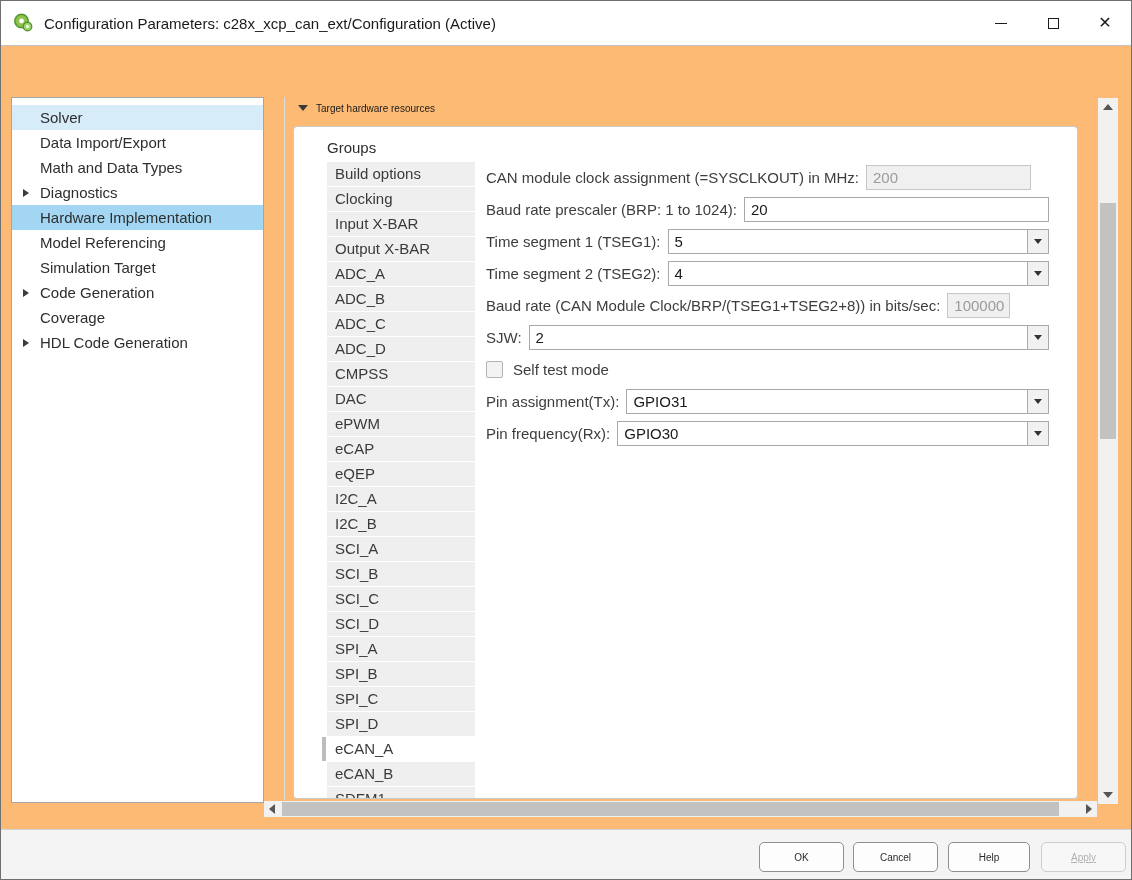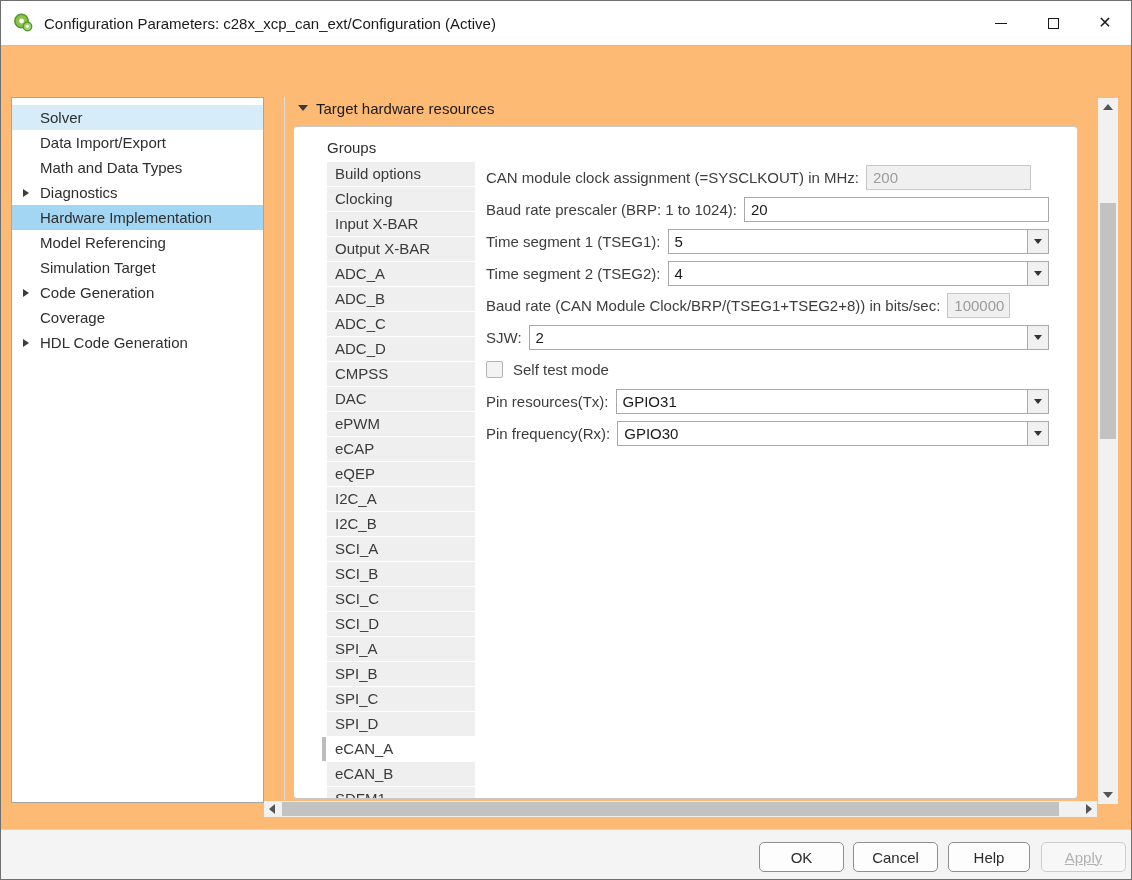--- a/index.html
+++ b/index.html
@@ -35,21 +35,21 @@
   .side-item .arrow { width:17px; margin-left:11px; flex:0 0 auto; display:flex; align-items:center; }
   .tri-right-sm { width:0; height:0; border-top:4.5px solid transparent;
                   border-bottom:4.5px solid transparent; border-left:6px solid #3c3c3c; }
   .side-item.highlighted { background:#d6ecf9; }
   .side-item.selected { background:#a2d6f2; }
 
   .viewport-edge { position:absolute; left:283px; top:96px; width:1px; height:703px; background:#dcdcdc; }
 
   
   .section-header { position:absolute; left:297px; top:97px; height:20px;
-                    display:flex; align-items:center; gap:8px; font-size:15px; color:#1a1a1a; }
+                    display:flex; align-items:center; gap:8px; font-size:10px; color:#1a1a1a; }
   .tri-down { width:0; height:0; border-left:5px solid transparent; border-right:5px solid transparent;
               border-top:6px solid #3a3a3a; }
 
   .panel { position:absolute; left:292px; top:125px; width:785px; height:673px;
            border:1px solid #c9c9c9; border-radius:4px; background:#fff; overflow:hidden; }
   .groups-label { position:absolute; left:33px; top:12px; font-size:15px; color:#2e2e2e; }
   .groups-list { position:absolute; left:33px; top:35px; width:148px; }
   .group-item { height:25px; line-height:24px; background:#efefef; border-bottom:1px solid #ffffff;
                 font-size:15px; color:#3a3a3a; padding-left:8px; position:relative; }
   .group-item.selected { background:#ffffff; }
@@ -85,21 +85,21 @@
   .v-thumb { position:absolute; left:2px; right:2px; top:105px; height:236px; background:#c2c2c2; }
   .v-arrow-up { top:0; left:0; width:20px; height:18px; }
   .v-arrow-down { bottom:0; left:0; width:20px; height:18px; }
   .tri-n { width:0; height:0; border-left:5px solid transparent; border-right:5px solid transparent; border-bottom:6px solid #555; }
   .tri-s { width:0; height:0; border-left:5px solid transparent; border-right:5px solid transparent; border-top:6px solid #555; }
 
   
   .footer { position:absolute; left:0; top:828px; width:100%; height:51px;
             background:#f4f4f4; border-top:1px solid #d4d4d4; }
   .btn { position:absolute; top:12px; height:30px; border:1px solid #8f8f8f; border-radius:5px;
-         background:#fdfdfd; font-size:15px; color:#2b2b2b; display:flex; align-items:center;
+         background:#fdfdfd; font-size:10px; color:#2b2b2b; display:flex; align-items:center;
          justify-content:center; font-family:inherit; }
   .btn.disabled { border-color:#cdcdcd; color:#b2b2b2; background:#f7f7f7;text-decoration:underline; }
 </style>
 </head>
 <body>
 
 <div class="window">
 
   <div class="titlebar">
     <svg class="app-icon" viewBox="0 0 21 21">
@@ -247,21 +247,21 @@
             <div class="combo-btn">
               <div class="combo-tri"></div>
             </div>
           </div>
         </div>
         <div class="form-row" data-idx="6">
           <div class="checkbox"></div>
           <div class="form-label">Self test mode</div>
         </div>
         <div class="form-row" data-idx="7">
-          <div class="form-label">Pin resources(Tx):</div>
+          <div class="form-label">Pin assignment(Tx):</div>
           <div class="combo">
             <div class="">GPIO31</div>
             <div class="combo-btn">
               <div class="combo-tri"></div>
             </div>
           </div>
         </div>
         <div class="form-row" data-idx="8">
           <div class="form-label">Pin frequency(Rx):</div>
           <div class="combo">

